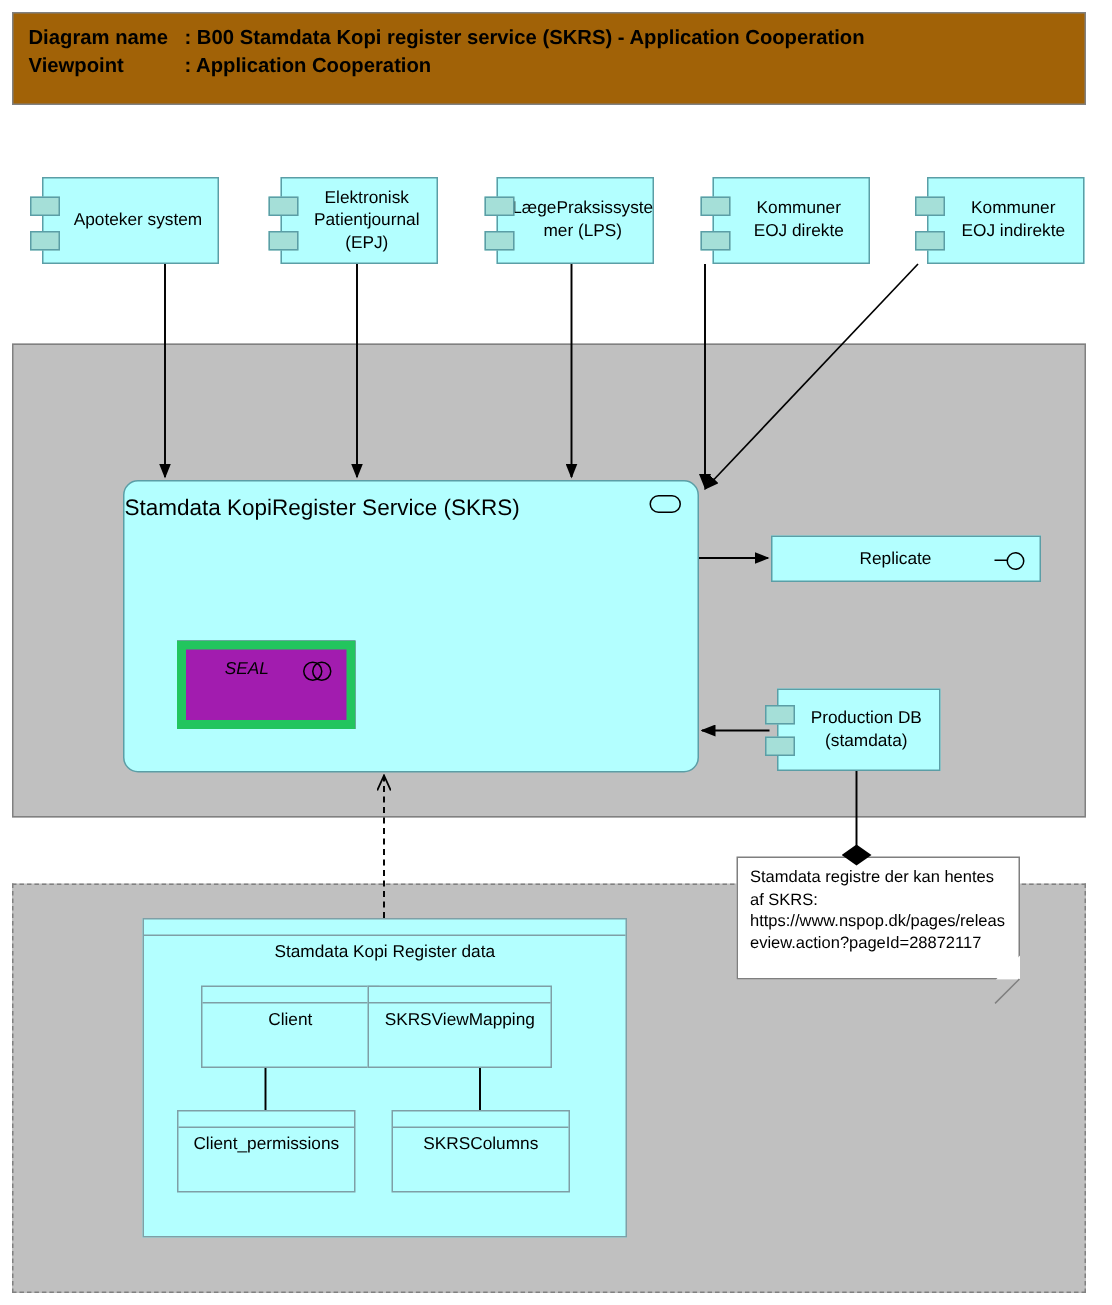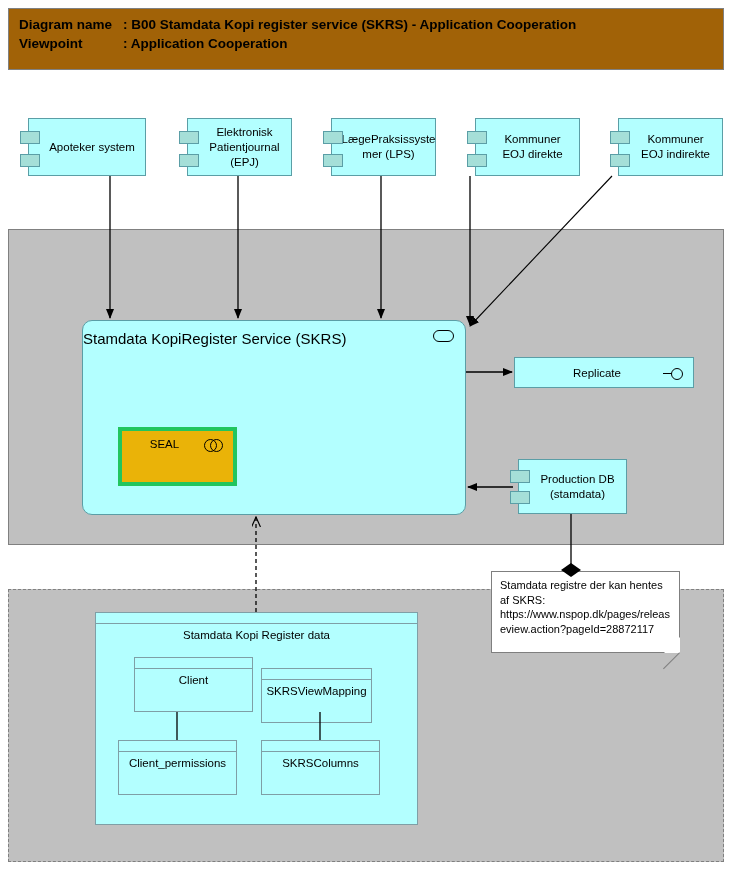--- a/index.html
+++ b/index.html
@@ -131,23 +131,24 @@
     height: 12px;
     border: 1.4px solid #000;
     border-radius: 6px;
     box-sizing: border-box;
     background: transparent;
   }
 
   
   .plain-box {
     position: absolute;
-    background: #eab308;
-    border: 4px solid #22c55e;
-    box-sizing: border-box;
+    background: #a21caf;
+    border: 6px solid #22c55e;
+    box-sizing: border-box;
+    font-style: italic;
   }
   .plain-box .bx-label {
     position: absolute;
     top: 7px;
     left: 0;
     right: 0;
     text-align: center;
     font-size: 11.5px;
     color: #000;
   }
@@ -359,21 +360,21 @@
   <div class="data-object" style="left:95px; top:612px; width:323px; height:213px;">
     <div class="do-bar"></div>
     <div class="do-label">Stamdata Kopi Register data</div>
   </div>
 
   <div class="data-object" style="left:118px; top:657px; width:119px; height:55px;margin-left:16px;">
     <div class="do-bar"></div>
     <div class="do-label">Client</div>
   </div>
 
-  <div class="data-object" style="left:261px; top:657px; width:111px; height:55px;margin-top:11px;">
+  <div class="data-object" style="left:245px; top:657px; width:123px; height:55px;">
     <div class="do-bar"></div>
     <div class="do-label">SKRSViewMapping</div>
   </div>
 
   <div class="data-object" style="left:261px; top:740px; width:119px; height:55px;">
     <div class="do-bar"></div>
     <div class="do-label">SKRSColumns</div>
   </div>
 
   <div class="data-object" style="left:118px; top:740px; width:119px; height:55px;">

